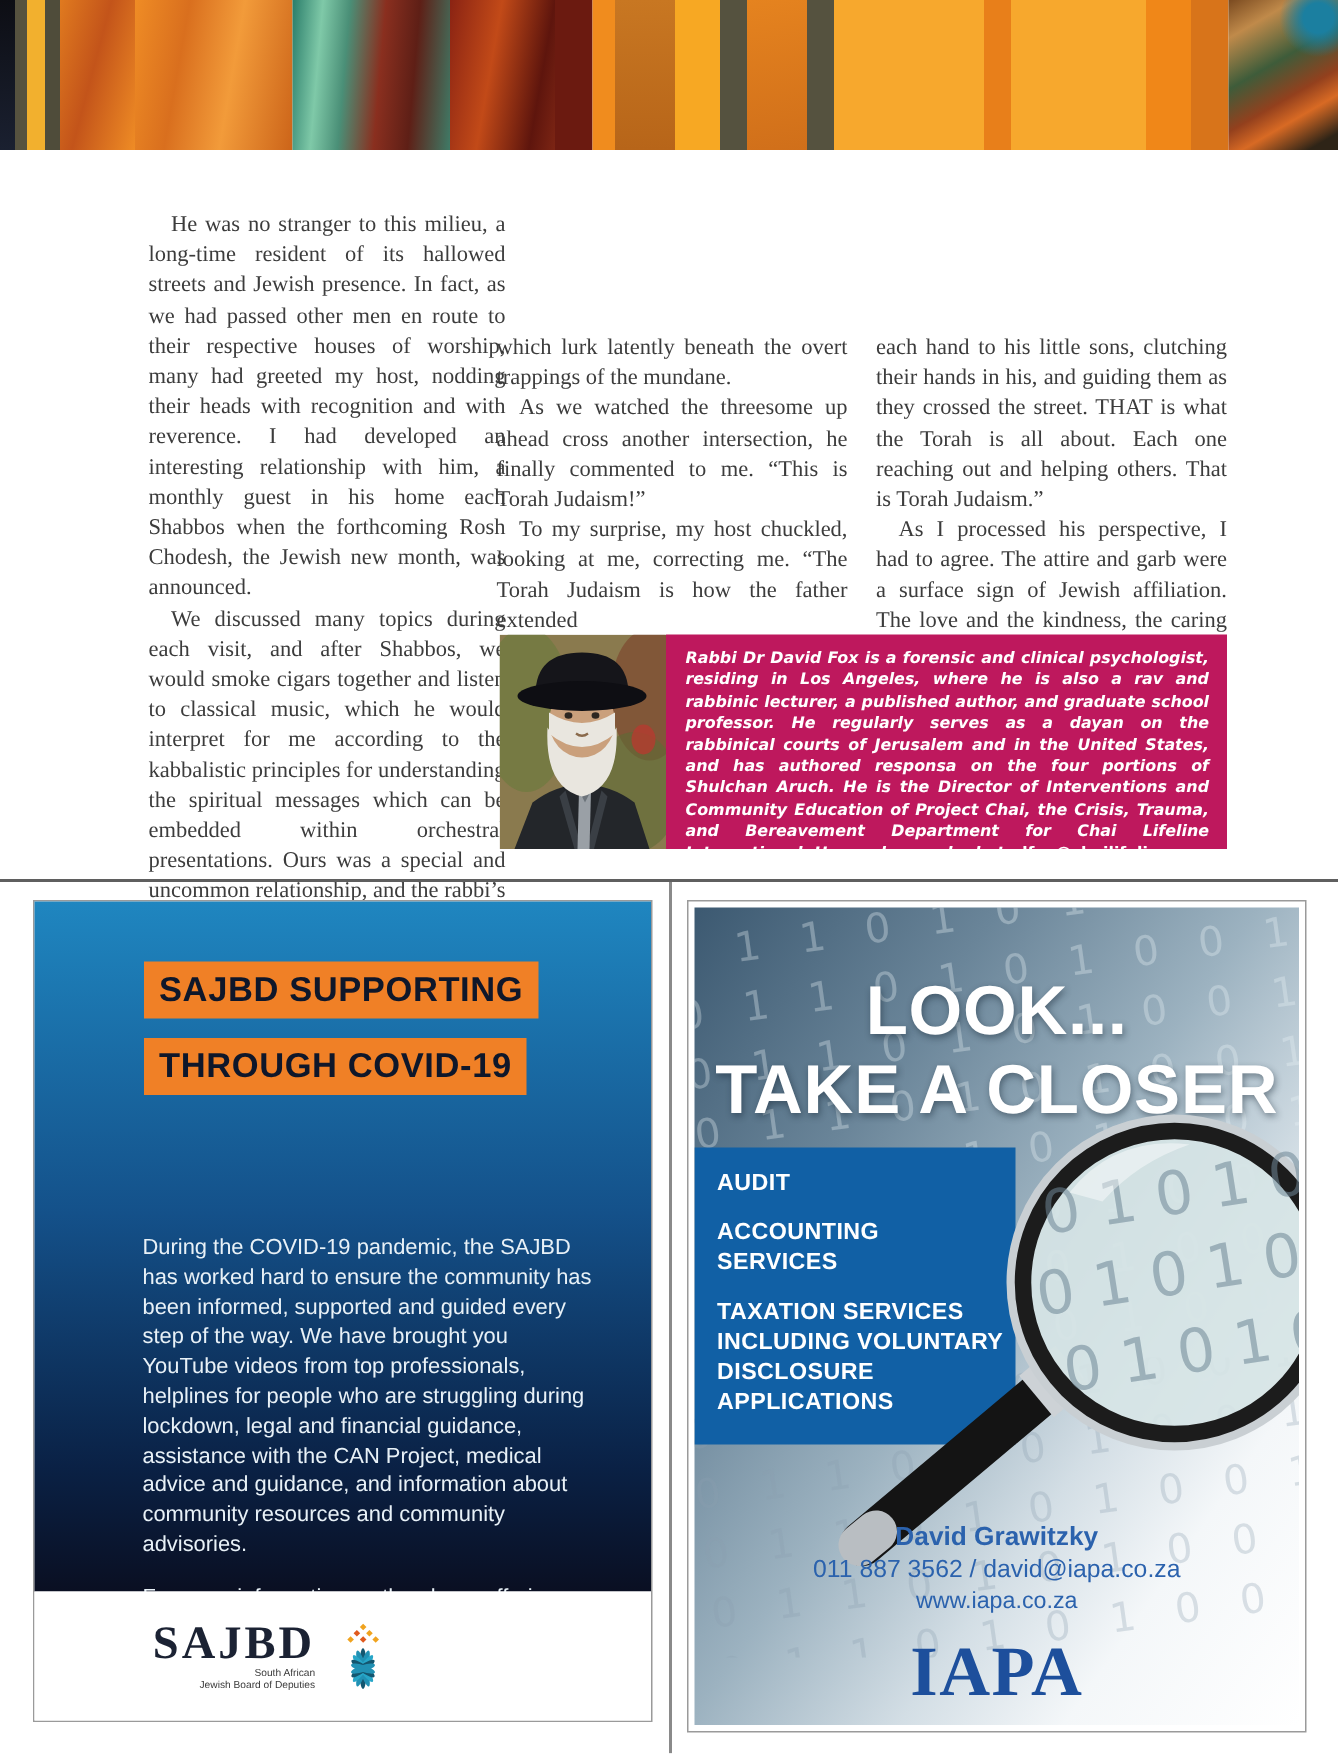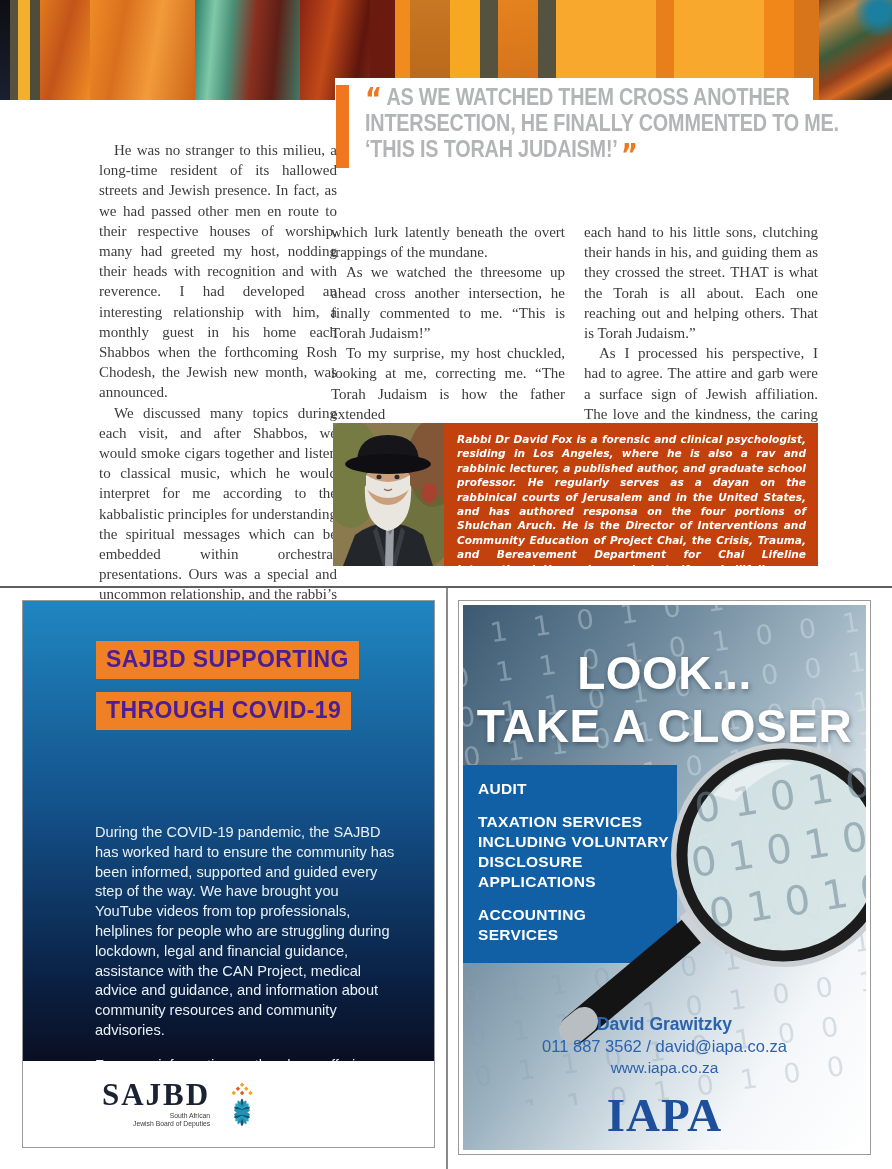--- a/index.html
+++ b/index.html
@@ -51,37 +51,37 @@
   .col1{left:76px;top:140px;width:238px;margin-left:23px;}
   .col2{left:331px;top:174px;width:234px;}
   .col3{left:584px;top:174px;width:234px;}
   .endmark{display:inline-block;background:#141414;color:#fff;font-family:"Liberation Sans",sans-serif;
        font-weight:bold;font-size:9px;line-height:11px;padding:1px 3px;text-indent:0;
        letter-spacing:0.5px;vertical-align:baseline;}
 
   
   .bio{position:absolute;left:333px;top:423px;width:485px;height:143px;display:flex;}
   .bio-photo{width:111px;height:143px;flex:0 0 111px;overflow:hidden;}
-  .bio-textbox{flex:1;background:#c2410c;color:#fff;padding:9px 12px 6px 13px;
+  .bio-textbox{flex:1;background:#be185d;color:#fff;padding:9px 12px 6px 13px;
       font-family:"DejaVu Sans",sans-serif;font-style:italic;font-weight:bold;
       font-size:10.6px;line-height:14.4px;text-align:justify;}
   .bio-email{font-style:normal;}
 
   
   .hrule{position:absolute;left:0;top:586px;width:892px;height:2px;background:#5f5f5f;}
   .vrule{position:absolute;left:446px;top:588px;width:2px;height:581px;background:#8a8a8a;}
 
   
   .ad-left{position:absolute;left:22px;top:600px;width:413px;height:548px;
       border:1px solid #9a9a9a;box-sizing:border-box;background:#fff;}
   .sajbd-blue{position:relative;width:100%;height:460px;
       background:linear-gradient(180deg,#1f86c0 0%,#14518a 45%,#0a2145 82%,#0a0f22 100%);}
   .sajbd-titles{position:absolute;left:73px;top:40px;}
   .sajbd-titles .hl{margin-bottom:13px;}
-  .hl-bg{display:inline-block;background:#f08026;color:#4c1d95;font-weight:bold;font-size:23px;
+  .hl-bg{display:inline-block;background:#f08026;color:#0f172a;font-weight:bold;font-size:23px;
       letter-spacing:0.4px;padding:5px 10px 6px 10px;}
   .sajbd-body{position:absolute;left:72px;top:222px;width:300px;color:#e8f1f7;
       font-size:14.6px;line-height:19.8px;}
   .sajbd-cta{position:absolute;left:72px;top:455px;width:310px;color:#e8f1f7;
       font-size:14.6px;line-height:19.8px;}
   .cta-hl{background:#f08026;color:#fff;font-weight:bold;padding:1px 5px 2px 4px;}
   .sajbd-white{position:relative;width:100%;height:86px;background:#fff;
       display:flex;align-items:center;justify-content:center;}
   .sajbd-logo{display:flex;align-items:center;gap:9px;margin-right:90px;}
   .sajbd-word{font-family:"Liberation Serif",serif;font-weight:bold;font-size:31px;
@@ -142,28 +142,20 @@
     <div class="s14"></div>
     <div class="s15"></div>
     <div class="s16"></div>
     <div class="s17"></div>
     <div class="s18"></div>
     <div class="s19"></div>
     <div class="s20"></div>
     <div class="s21"></div>
   </div>
 
-  <div class="quote-box">
-    <div class="quote-bar"></div>
-    <div class="quote-text">
-      <div><span class="qmark">“</span> <span>AS WE WATCHED THEM CROSS ANOTHER</span></div>
-      <div><span>INTERSECTION, HE FINALLY COMMENTED TO ME.</span></div>
-      <div><span>‘THIS IS TORAH JUDAISM!’</span><span class="qmark close">”</span></div>
-    </div>
-  </div>
 
   <div class="col col1">
     <p>He was no stranger to this milieu, a long-time resident of its hallowed streets and Jewish presence. In fact, as we had passed other men en route to their respective houses of worship, many had greeted my host, nodding their heads with recognition and with reverence. I had developed an interesting relationship with him, a monthly guest in his home each Shabbos when the forthcoming Rosh Chodesh, the Jewish new month, was announced.</p>
     <p>We discussed many topics during each visit, and after Shabbos, we would smoke cigars together and listen to classical music, which he would interpret for me according to the kabbalistic principles for understanding the spiritual messages which can be embedded within orchestral presentations. Ours was a special and uncommon relationship, and the rabbi’s perspectives gave breadth and context for my understanding of those elements of higher reality</p>
   </div>
   <div class="col col2">
     <p class="noindent">which lurk latently beneath the overt trappings of the mundane.</p>
     <p>As we watched the threesome up ahead cross another intersection, he finally commented to me. “This is Torah Judaism!”</p>
     <p>To my surprise, my host chuckled, looking at me, correcting me. “The Torah Judaism is how the father extended</p>
   </div>
@@ -279,22 +271,22 @@
         </div>
       </div>
 
       <div class="iapa-headline">
         <div>LOOK...</div>
         <div>TAKE A CLOSER</div>
       </div>
 
       <div class="services">
         <div class="svc">AUDIT</div>
+        <div class="svc">ACCOUNTING SERVICES</div>
         <div class="svc">TAXATION SERVICES INCLUDING VOLUNTARY DISCLOSURE APPLICATIONS</div>
-        <div class="svc">ACCOUNTING SERVICES</div>
       </div>
 
       <svg class="glass" viewBox="0 0 403 545">
 
         <line x1="237" y1="319" x2="112" y2="424" stroke="#141414" stroke-width="30" stroke-linecap="round"></line>
         <line x1="121" y1="416" x2="110" y2="425" stroke="#b9bec2" stroke-width="28" stroke-linecap="round"></line>
         <line x1="252" y1="306" x2="228" y2="326" stroke="#cdd2d6" stroke-width="36"></line>
         <line x1="243" y1="314" x2="236" y2="320" stroke="#6e747a" stroke-width="36"></line>
 
         <circle cx="320" cy="250" r="109" fill="none" stroke="#c9cfd3" stroke-width="6"></circle>

